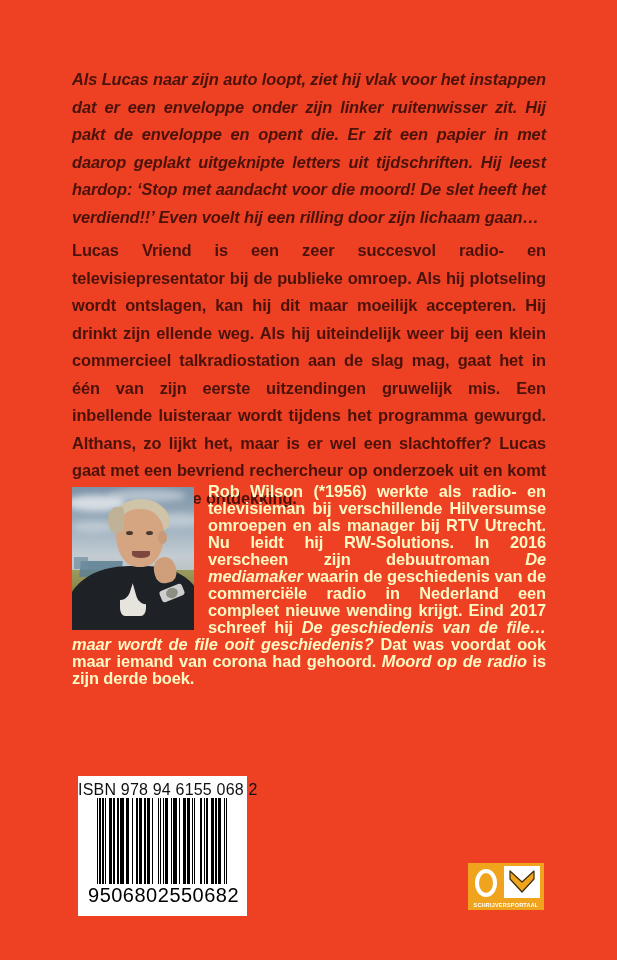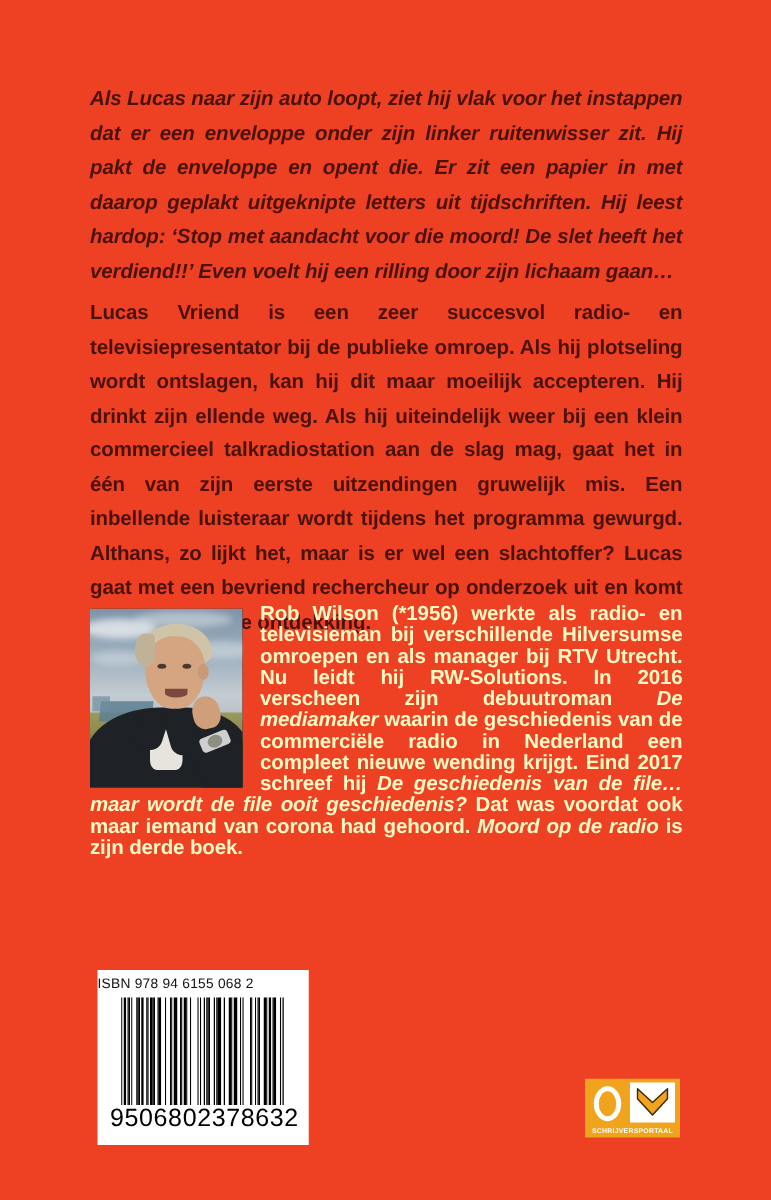--- a/index.html
+++ b/index.html
@@ -233,23 +233,23 @@
     left: 78px;
     top: 776px;
     width: 169px;
     height: 140px;
     background: #ffffff;
   }
   .barcode-isbn {
     position: absolute;
     left: 0; right: 0;
     top: 5px;
-    text-align: left;
+    text-align: center;
     font-family: "Liberation Sans", sans-serif;
-    font-size: 11px;
+    font-size: 16px;
     letter-spacing: 0.2px;
     color: #111;
     white-space: nowrap;
   }
   .barcode-bars {
     position: absolute;
     left: 19px;
     top: 22px;
     width: 131px;
     height: 86px;
@@ -475,21 +475,21 @@
         <span style="width: 1.18018px; background: rgb(0, 0, 0);"></span>
         <span style="width: 1.18018px; background: rgb(255, 255, 255);"></span>
         <span style="width: 1.18018px; background: rgb(255, 255, 255);"></span>
         <span style="width: 1.18018px; background: rgb(0, 0, 0);"></span>
         <span style="width: 1.18018px; background: rgb(255, 255, 255);"></span>
         <span style="width: 1.18018px; background: rgb(0, 0, 0);"></span>
       </div>
     <div class="barcode-digits" id="digits">
         <span>9</span>
         <span>506802</span>
-        <span>378632</span>
+        <span>550682</span>
       </div>
   </div>
 
   <div class="logo">
     <div class="logo-inner">
       <div class="logo-o"></div>
       <div class="logo-white-box"></div>
       <svg class="logo-chevron" viewBox="0 0 26 23">
         <path d="M1 1 L1 9 L13 22 L25 9 L25 1 L13 12 Z" fill="#f0a41e" stroke="#3a2a08" stroke-width="1.2" stroke-linejoin="round"></path>
       </svg>

